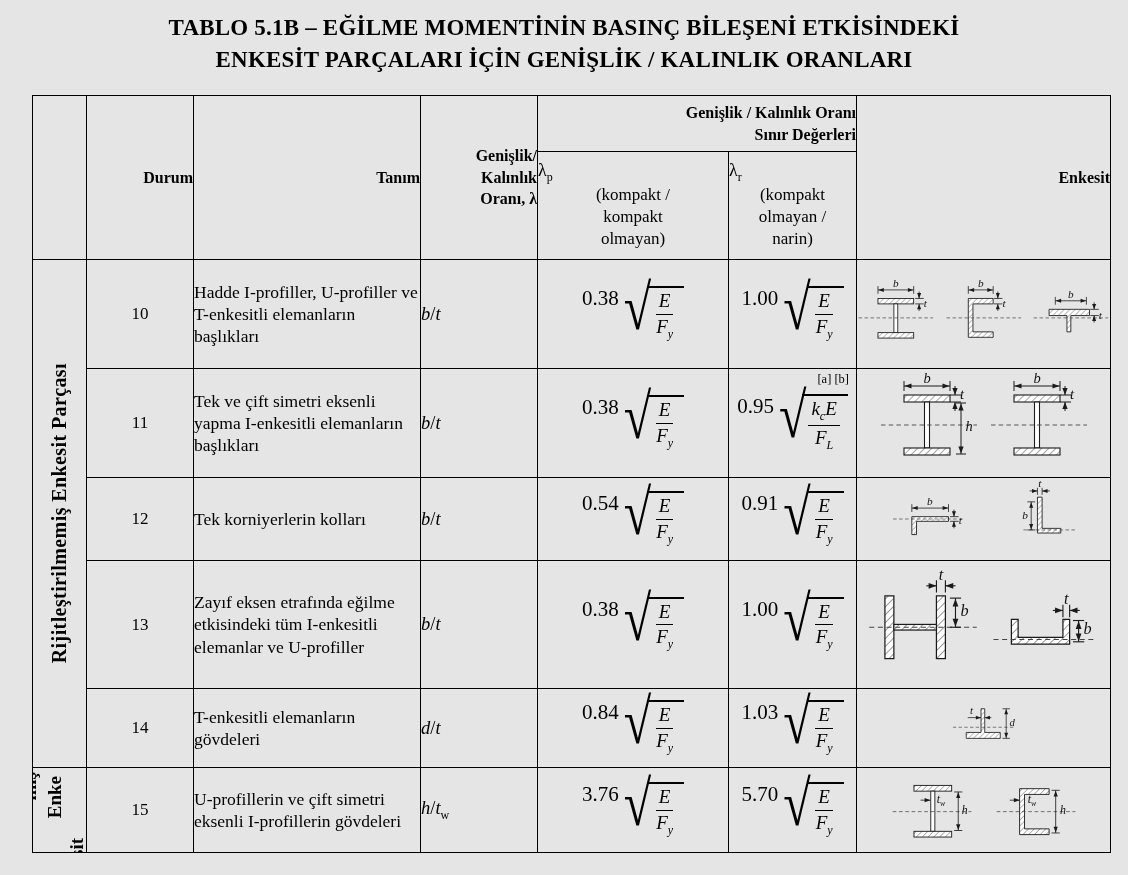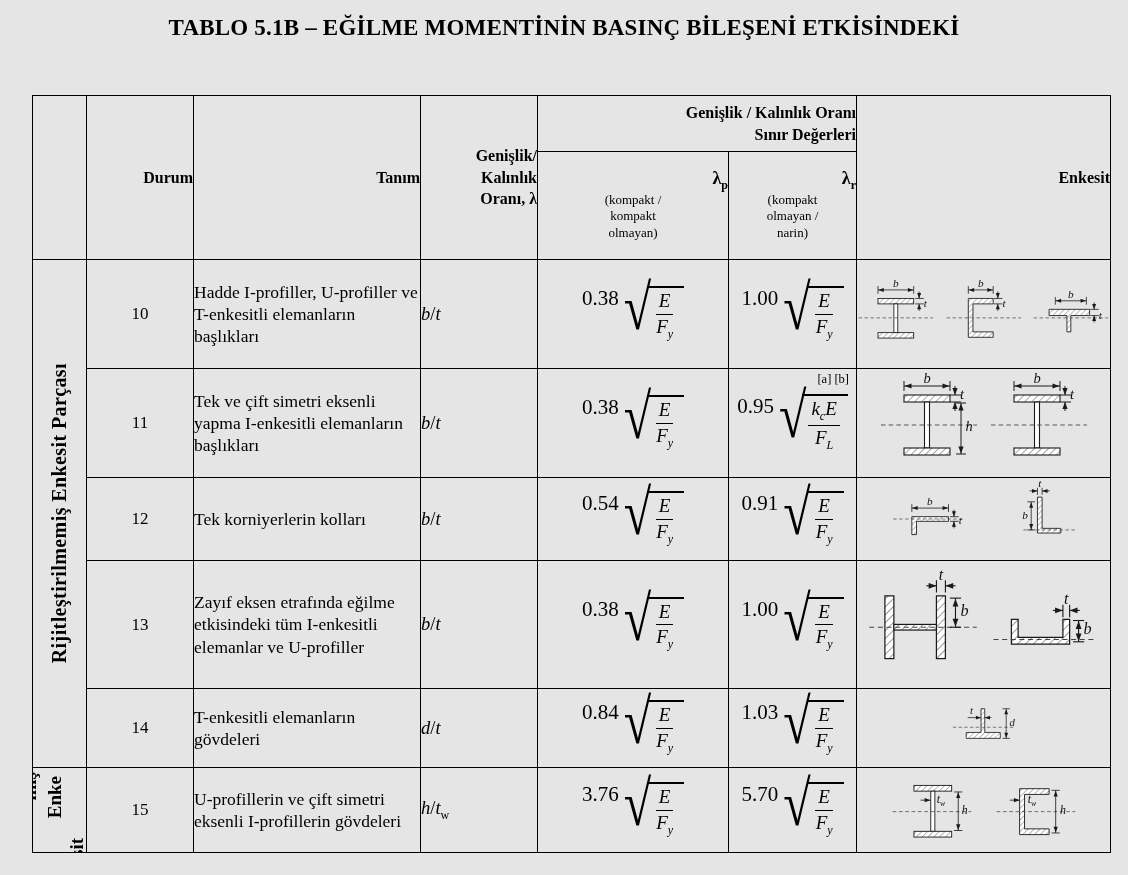--- a/index.html
+++ b/index.html
@@ -10,23 +10,23 @@
   table.main{position:absolute;left:32px;top:95px;width:1078px;border-collapse:collapse;
              table-layout:fixed;}
   table.main td,table.main th{border:1.6px solid #000;padding:0;vertical-align:middle;
              font-weight:normal;overflow:hidden;}
   col.c-grp{width:54px}col.c-case{width:107px}col.c-desc{width:227px}col.c-ratio{width:117px}
   col.c-lp{width:191px}col.c-lr{width:128px}col.c-sec{width:254px}
   tr.h1{height:56px}tr.h2{height:108px}
   tr.r10{height:109px}tr.r11{height:109px}tr.r12{height:83px}
   tr.r13{height:128px}tr.r14{height:79px}tr.r15{height:85px}
   th .hb{font-weight:bold;font-size:16px;text-align:right;white-space:pre-line;line-height:1.35;}
-  th .lam{font-size:18px;text-align:right;line-height:1.1;font-weight:bold;}
+  th .lam{font-size:18px;text-align:left;line-height:1.1;}
   th .lam sub{font-size:12px;}
-  th .hdesc{font-size:13px;text-align:center;white-space:pre-line;line-height:1.3;}
+  th .hdesc{font-size:17px;text-align:center;white-space:pre-line;line-height:1.3;}
   td.case{text-align:center;font-size:17px;}
   td.desc{font-size:17.5px;line-height:1.27;padding:3px 5px 3px 7px;text-align:left;}
   td.ratio{text-align:left;font-size:18.5px;}
   td.ratio sub{font-size:12px;}
   td.fcell{text-align:center;position:relative;}
   td.sec{text-align:center;}
   .secwrap{display:flex;justify-content:center;align-items:center;gap:10px;}
   .secwrap svg{display:block;}
   tr.r10 .secwrap svg{height:98px;width:80px}
   tr.r11 .secwrap svg{height:104px;width:100px}
@@ -64,21 +64,21 @@
 <svg width="0" height="0" style="position:absolute" aria-hidden="true">
   <defs>
     <pattern id="hp" width="5" height="5" patternUnits="userSpaceOnUse" patternTransform="rotate(45)">
       <rect width="5" height="5" fill="#fff"></rect>
       <line x1="0" y1="0" x2="0" y2="5" stroke="#777" stroke-width="1.3"></line>
     </pattern>
   </defs>
 </svg>
 
 <div class="page">
-  <div class="title"><span>TABLO 5.1B – EĞİLME MOMENTİNİN  BASINÇ BİLEŞENİ ETKİSİNDEKİ</span><br></div>
+  <div class="title"><span>TABLO 5.1B – EĞİLME MOMENTİNİN  BASINÇ BİLEŞENİ ETKİSİNDEKİ</span><br><span>ENKESİT PARÇALARI İÇİN GENİŞLİK / KALINLIK ORANLARI</span></div>
 
   <table class="main">
     <colgroup>
       <col class="c-grp">
         <col class="c-case">
         <col class="c-desc">
         <col class="c-ratio">
       <col class="c-lp">
         <col class="c-lr">
         <col class="c-sec">

